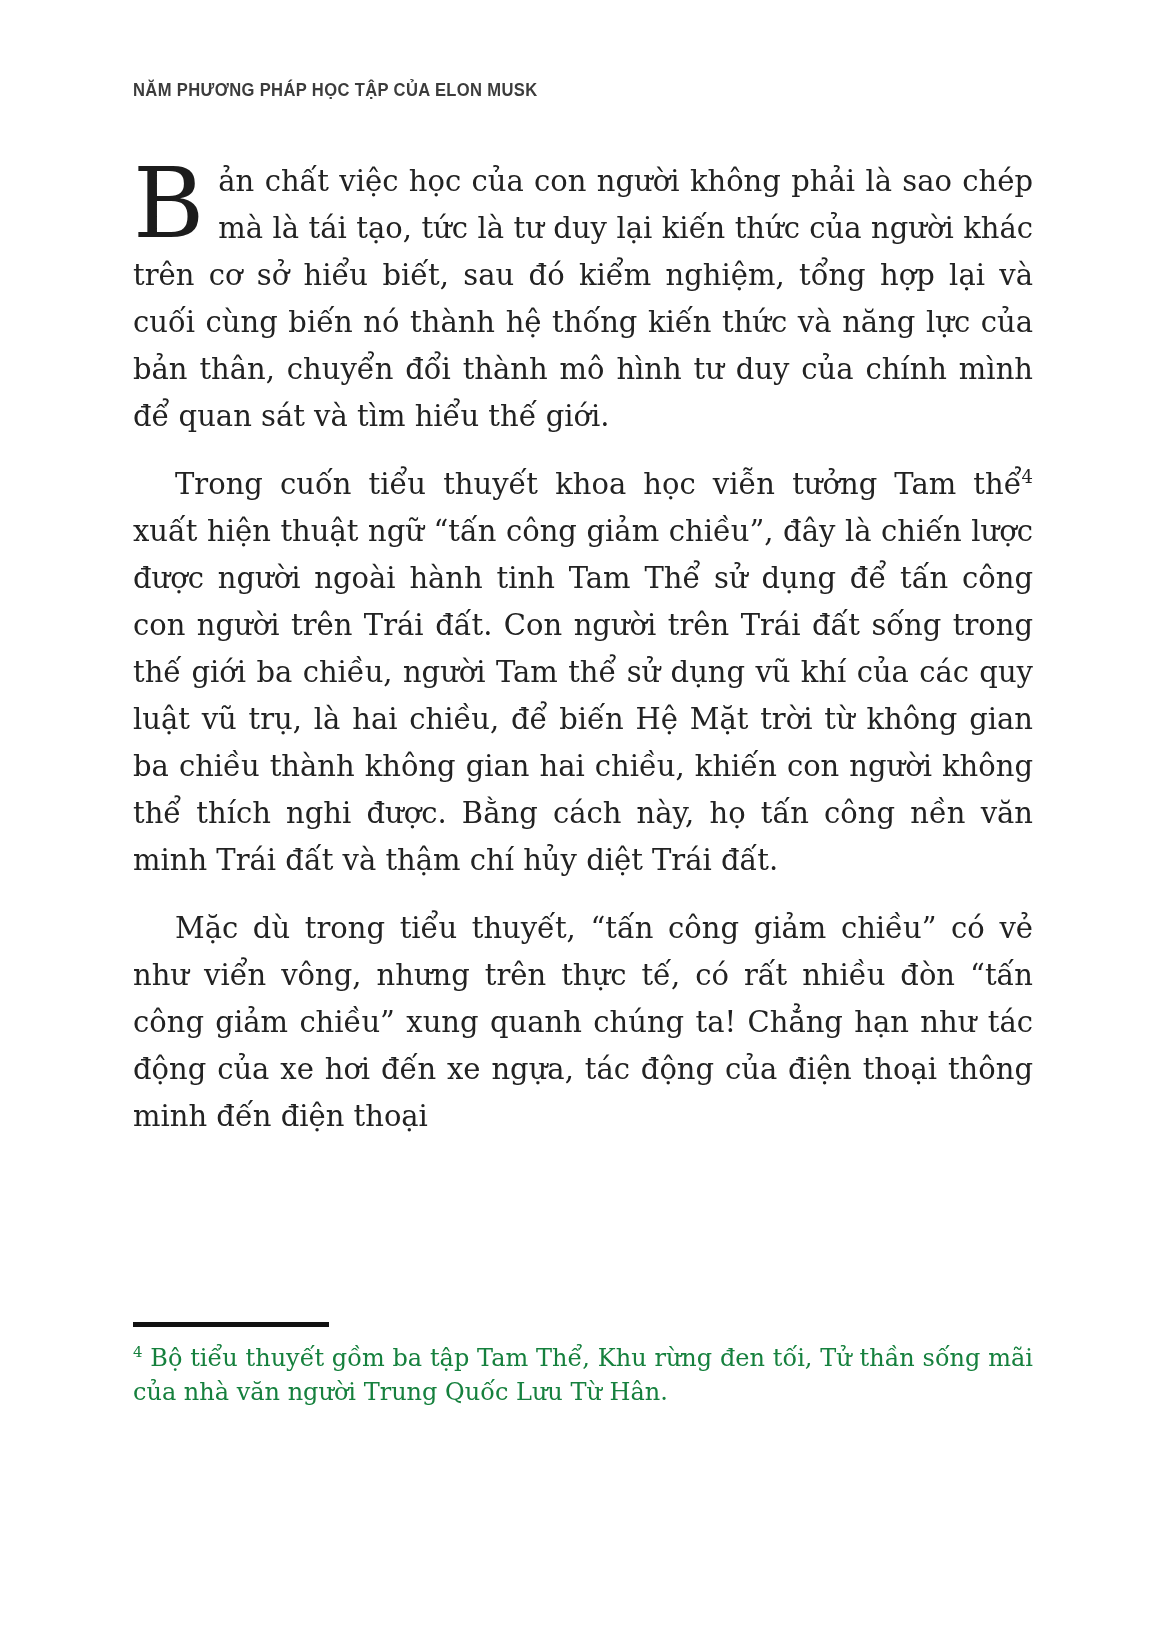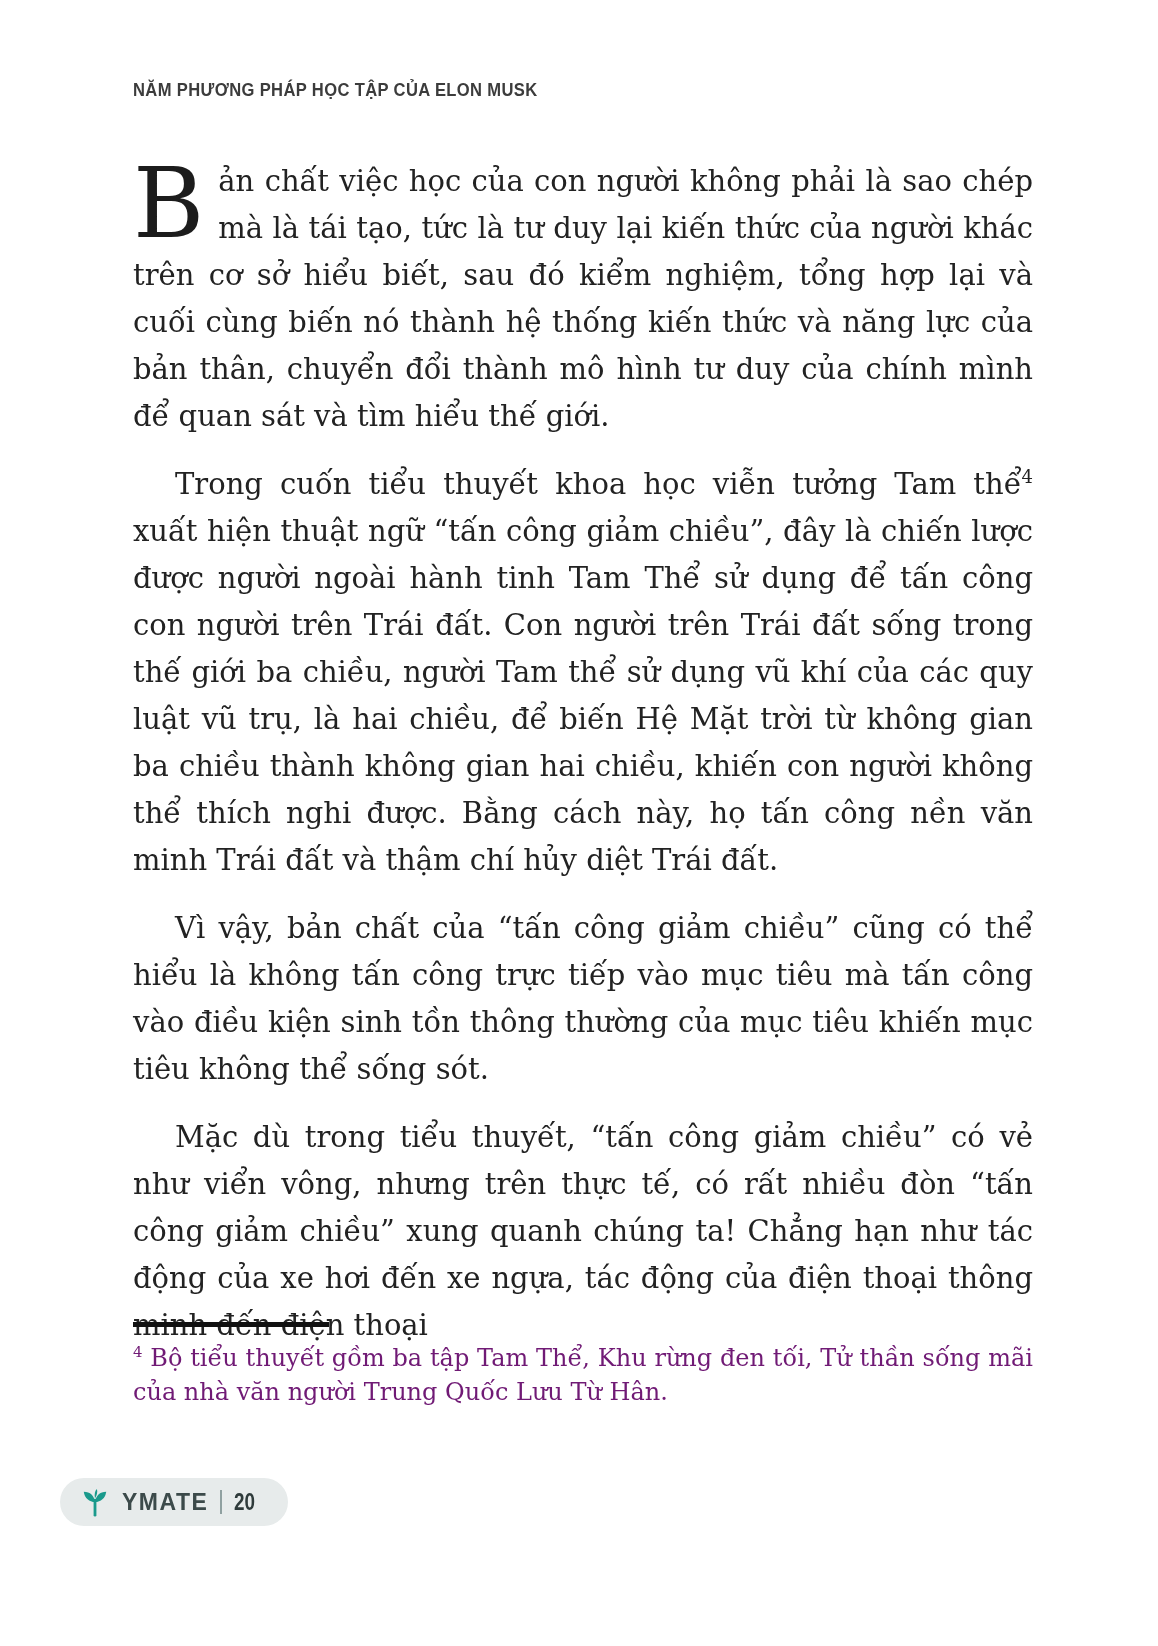--- a/index.html
+++ b/index.html
@@ -62,21 +62,21 @@
   .footnote-rule {
     width: 196px;
     height: 5px;
     background: #111111;
     margin-bottom: 14px;
   }
   .footnote-text {
     font-size: 24px;
     line-height: 34px;
     text-align: justify;
-    color: #701a75;
+    color: #15803d;
   }
   .page-footer {
     position: absolute;
     left: 60px;
     top: 1478px;
     display: flex;
     align-items: center;
     gap: 12px;
     background: #e7ebeb;
     border-radius: 28px;
@@ -114,40 +114,26 @@
   <div class="body-text">
 
     <p>
       <span class="dropcap">B</span><span>ản chất việc học của con người không phải là sao chép mà là tái tạo, tức là tư duy lại kiến thức của người khác trên cơ sở hiểu biết, sau đó kiểm nghiệm, tổng hợp lại và cuối cùng biến nó thành hệ thống kiến thức và năng lực của bản thân, chuyển đổi thành mô hình tư duy của chính mình để quan sát và tìm hiểu thế giới.</span>
     </p>
 
     <p class="indent">
       <span>Trong cuốn tiểu thuyết khoa học viễn tưởng </span><span class="italic">Tam thể</span><span class="sup italic">4</span><span> xuất hiện thuật ngữ “tấn công giảm chiều”, đây là chiến lược được người ngoài hành tinh Tam Thể sử dụng để tấn công con người trên Trái đất. Con người trên Trái đất sống trong thế giới ba chiều, người Tam thể sử dụng vũ khí của các quy luật vũ trụ, là hai chiều, để biến Hệ Mặt trời từ không gian ba chiều thành không gian hai chiều, khiến con người không thể thích nghi được. Bằng cách này, họ tấn công nền văn minh Trái đất và thậm chí hủy diệt Trái đất.</span>
     </p>
 
-    <p class="indent">Vì vậy, bản chất của “tấn công giảm chiều” cũng có thể hiểu là không tấn công trực tiếp vào mục tiêu mà tấn công vào điều kiện sinh tồn thông thường của mục tiêu khiến mục tiêu không thể sống sót.</p>
 
     <p class="indent">Mặc dù trong tiểu thuyết, “tấn công giảm chiều” có vẻ như viển vông, nhưng trên thực tế, có rất nhiều đòn “tấn công giảm chiều” xung quanh chúng ta! Chẳng hạn như tác động của xe hơi đến xe ngựa, tác động của điện thoại thông minh đến điện thoại</p>
 
   </div>
 
   <div class="footnote-block">
     <div class="footnote-rule"></div>
     <div class="footnote-text">
       <span class="sup">4</span><span> Bộ tiểu thuyết gồm ba tập </span><span class="italic">Tam Thể, Khu rừng đen tối, Tử thần sống mãi</span><span> của nhà văn người Trung Quốc Lưu Từ Hân.</span>
     </div>
   </div>
 
-  <div class="page-footer">
-    <span>
-      <svg class="logo-icon" viewBox="0 0 32 32" aria-hidden="true">
-        <path d="M16 30 L16 14" stroke="#1a9a8c" stroke-width="3" fill="none" stroke-linecap="round"></path>
-        <path d="M16 16 C 10 16, 5 12, 4 5 C 11 5, 15 9, 16 16 Z" fill="#1a9a8c"></path>
-        <path d="M16 16 C 22 16, 27 12, 28 5 C 21 5, 17 9, 16 16 Z" fill="#1a9a8c"></path>
-        <path d="M16 12 C 15 7, 16 4, 18 2 C 19 5, 18 9, 16 12 Z" fill="#1a9a8c"></path>
-      </svg>
-    </span>
-    <span class="brand-name">YMATE</span>
-    <span class="footer-divider"></span>
-    <span class="page-number">20</span>
-  </div>
 
 </div>
 
 </body></html>

